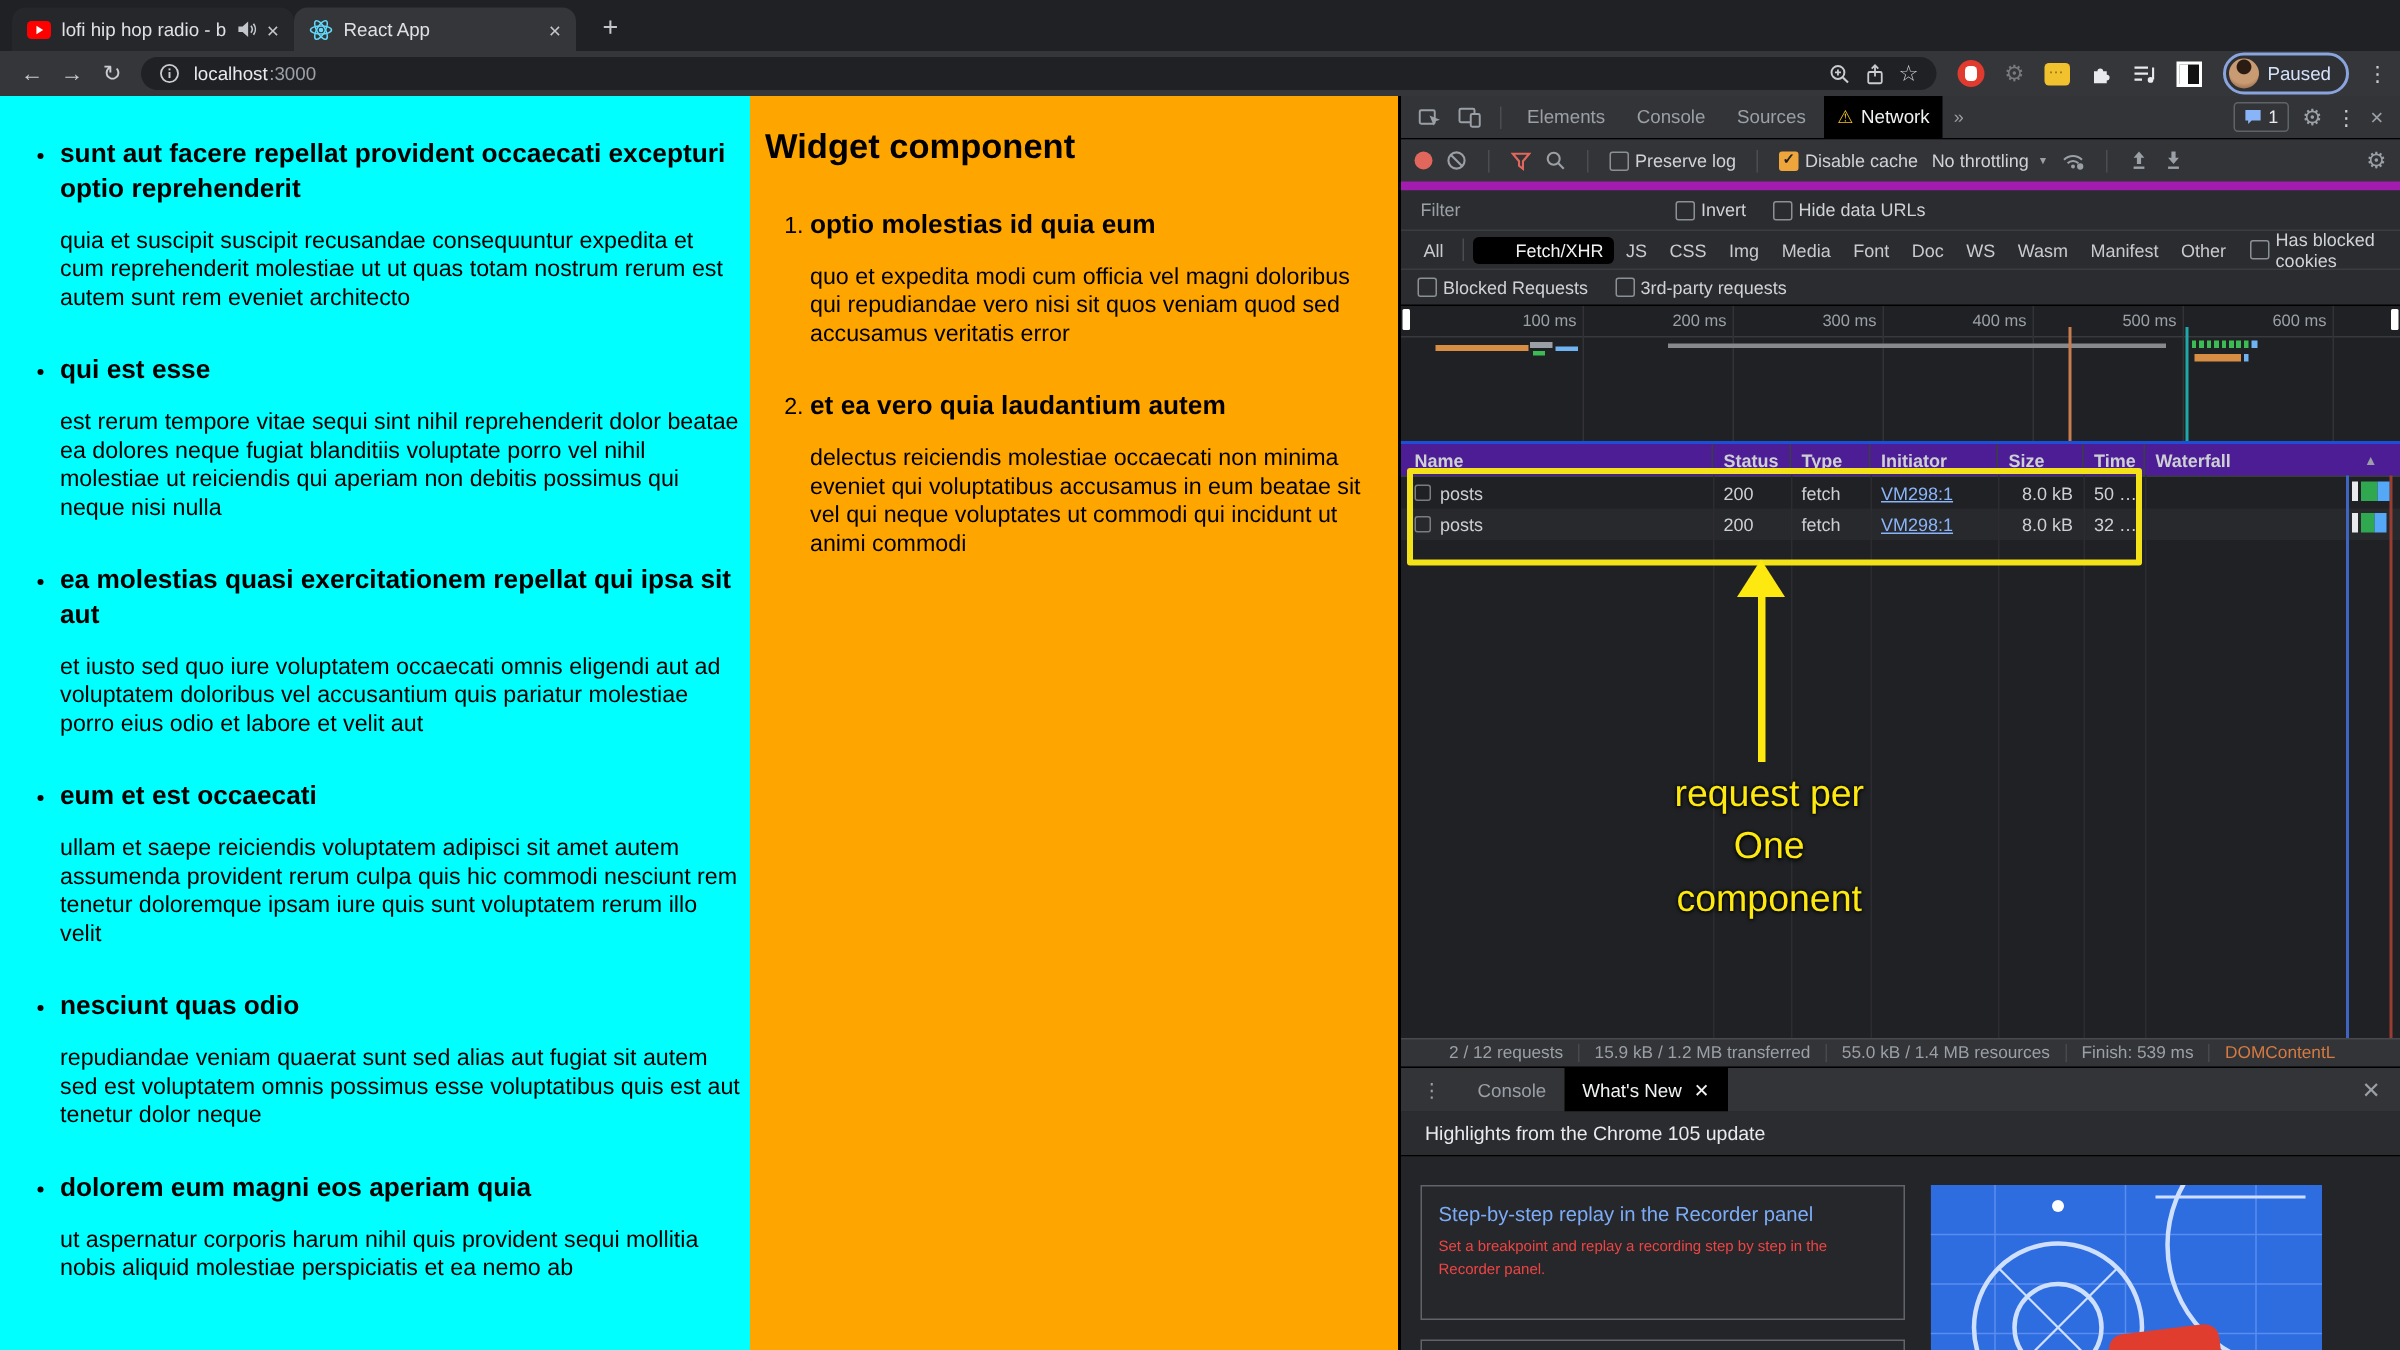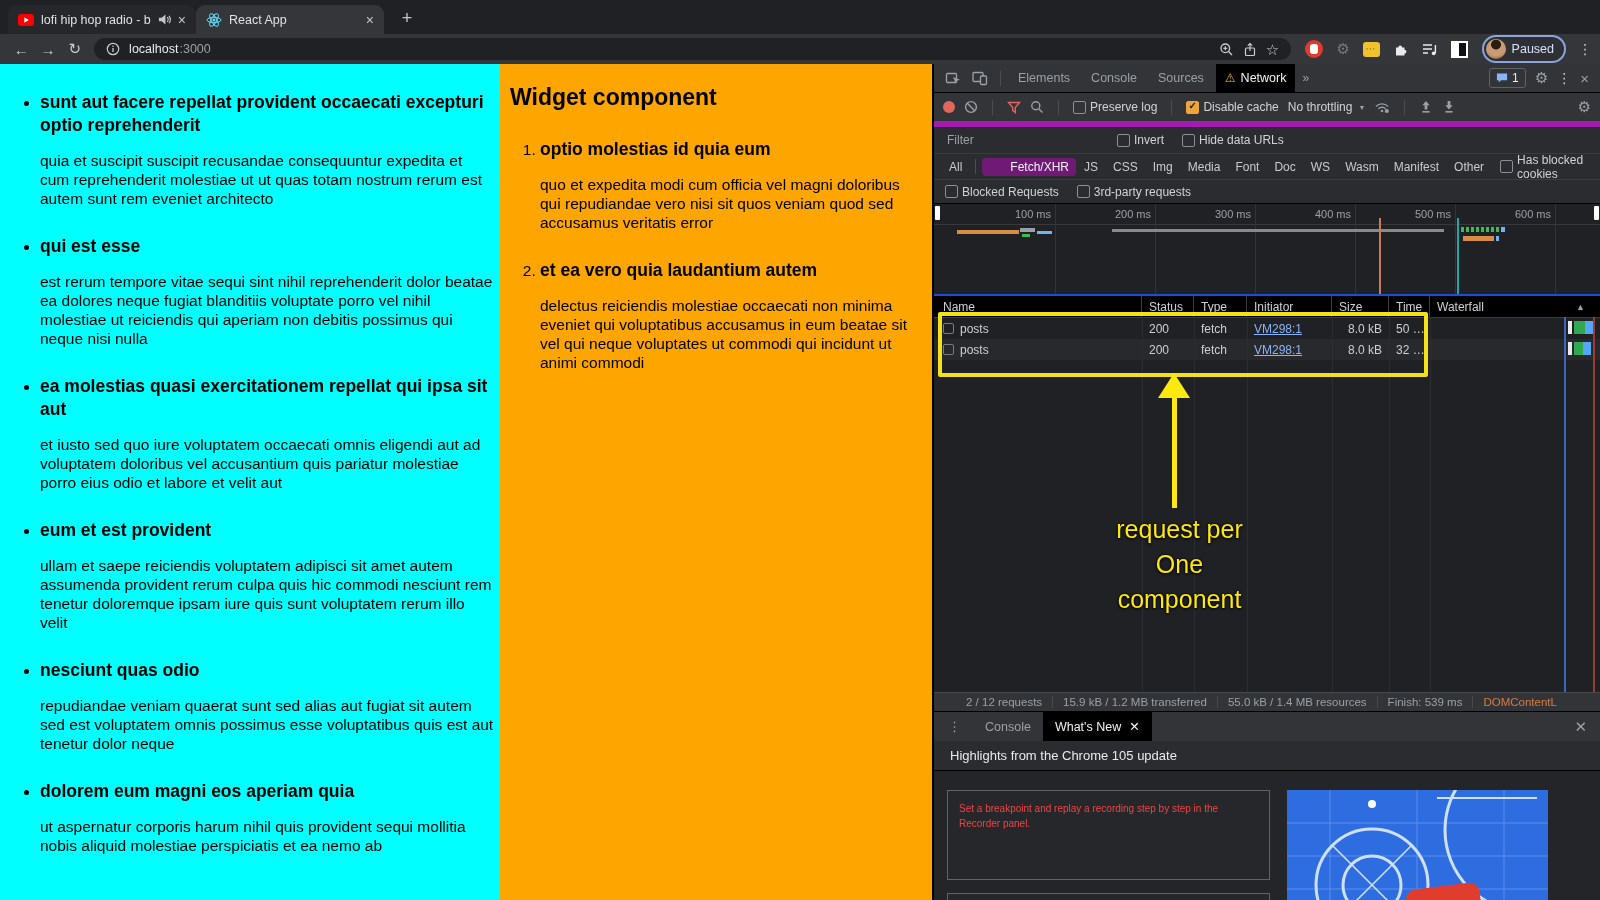--- a/index.html
+++ b/index.html
@@ -70,33 +70,33 @@
   .cblab{margin-left:-3px;color:#d0d3d6;}
   .ddgroup{display:flex;align-items:center;gap:6px;color:#d0d3d6;}
   .caret{font-size:7px;color:#9aa0a6;}
   .dt-filterrow{height:26px;background:#2b2c2f;border-bottom:1px solid #3a3d40;padding:0 11px;gap:18px;}
   .filter-input{background:transparent;border:none;outline:none;color:#e8eaed;font-size:12px;width:150px;
                 font-family:"Liberation Sans",sans-serif;}
   .filter-input::placeholder{color:#9aa0a6;}
   .cbgroup{display:flex;align-items:center;gap:7px;}
   .dt-chiprow{height:25px;background:#2b2c2f;border-bottom:1px solid #3a3d40;padding:0 8px;gap:1px;}
   .tchip{padding:2px 7px;border-radius:4px;color:#c8cbce;white-space:nowrap;}
-  .tchip.sel{background:#701a75;color:#f1f3f4;padding-left:28px;}
+  .tchip.sel{background:#000000;color:#f1f3f4;padding-left:28px;}
   .dt-blockedrow{height:23px;background:#2b2c2f;border-bottom:1px solid #000;padding:0 11px;gap:18px;}
   
   .dt-overview{height:90px;background:#202124;position:relative;border-bottom:2px solid #1d4ed8;overflow:hidden;flex:none;}
   .ov-grid{position:absolute;top:0;bottom:0;width:1px;background:#323336;}
   .ov-label{position:absolute;top:4px;width:66px;text-align:right;color:#9aa0a6;font-size:11px;}
   .ov-hline{position:absolute;top:20px;left:0;right:0;height:1px;background:#37393c;}
   .ovbar{position:absolute;}
   .handle{position:absolute;top:2px;width:5px;height:14px;background:#fff;border-radius:1px;}
   
   .dt-table{flex:1;position:relative;background:#202124;overflow:hidden;}
   .grid7{display:grid;grid-template-columns:208px 52px 53px 85px 57px 41px 1fr;align-items:center;}
-  .dt-thead{height:21px;background:#000000;border-bottom:1px solid #3a3d40;font-size:12px;color:#cdd0d3;}
+  .dt-thead{height:21px;background:#4c1d95;border-bottom:1px solid #3a3d40;font-size:12px;color:#cdd0d3;font-weight:bold;}
   .th{padding:0 7px;height:100%;display:flex;align-items:center;border-right:1px solid #3c3f42;}
   .th:last-child{border-right:none;justify-content:space-between;}
   .sort{color:#9aa0a6;font-size:9px;margin-right:8px;}
   .tr{height:21px;font-size:12px;color:#cdd0d3;}
   .tr.odd{background:#202124;}
   .tr.even{background:#28292d;}
   .td{padding:0 7px;display:flex;align-items:center;gap:6px;overflow:hidden;white-space:nowrap;}
   .td.num{justify-content:flex-end;}
   .rowcb{width:9px;height:9px;border:1.2px solid #797d82;border-radius:2px;flex:none;}
   .link{color:#8ab4f8;text-decoration:underline;}
@@ -225,21 +225,21 @@
             </li>
           <li>
               <h3>qui est esse</h3>
               <p>est rerum tempore vitae sequi sint nihil reprehenderit dolor beatae ea dolores neque fugiat blanditiis voluptate porro vel nihil molestiae ut reiciendis qui aperiam non debitis possimus qui neque nisi nulla</p>
             </li>
           <li>
               <h3>ea molestias quasi exercitationem repellat qui ipsa sit aut</h3>
               <p>et iusto sed quo iure voluptatem occaecati omnis eligendi aut ad voluptatem doloribus vel accusantium quis pariatur molestiae porro eius odio et labore et velit aut</p>
             </li>
           <li>
-              <h3>eum et est provident</h3>
+              <h3>eum et est occaecati</h3>
               <p>ullam et saepe reiciendis voluptatem adipisci sit amet autem assumenda provident rerum culpa quis hic commodi nesciunt rem tenetur doloremque ipsam iure quis sunt voluptatem rerum illo velit</p>
             </li>
           <li>
               <h3>nesciunt quas odio</h3>
               <p>repudiandae veniam quaerat sunt sed alias aut fugiat sit autem sed est voluptatem omnis possimus esse voluptatibus quis est aut tenetur dolor neque</p>
             </li>
           <li>
               <h3>dolorem eum magni eos aperiam quia</h3>
               <p>ut aspernatur corporis harum nihil quis provident sequi mollitia nobis aliquid molestiae perspiciatis et ea nemo ab</p>
             </li>
@@ -499,20 +499,21 @@
             <span>✕</span>
           </span>
         <span class="drawer-x">✕</span>
       </div>
 
       <div class="dt-highlights">
         <span>Highlights from the Chrome 105 update</span>
       </div>
       <div class="dt-whatsnew">
         <div class="wncard c1">
+          <div class="wn-title">Step-by-step replay in the Recorder panel</div>
           <div class="wn-desc">Set a breakpoint and replay a recording step by step in the Recorder panel.</div>
         </div>
         <div class="wncard c2"></div>
         <div class="wn-img">
           <svg width="261" height="130" viewBox="0 0 261 130">
             <rect width="261" height="130" fill="#2e6de0"></rect>
             <g stroke="#5b8cf0" stroke-width="1">
               <line x1="0" y1="33" x2="261" y2="33"></line>
                 <line x1="0" y1="66" x2="261" y2="66"></line>
                 <line x1="0" y1="99" x2="261" y2="99"></line>

